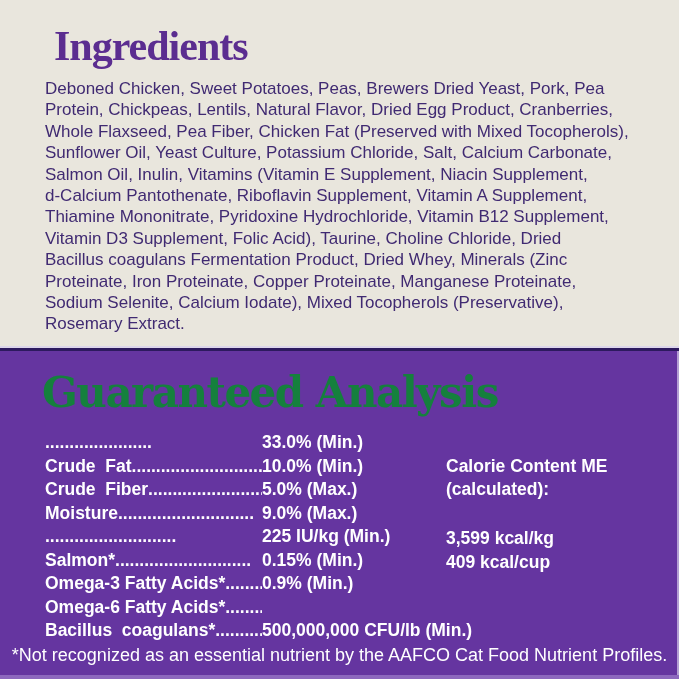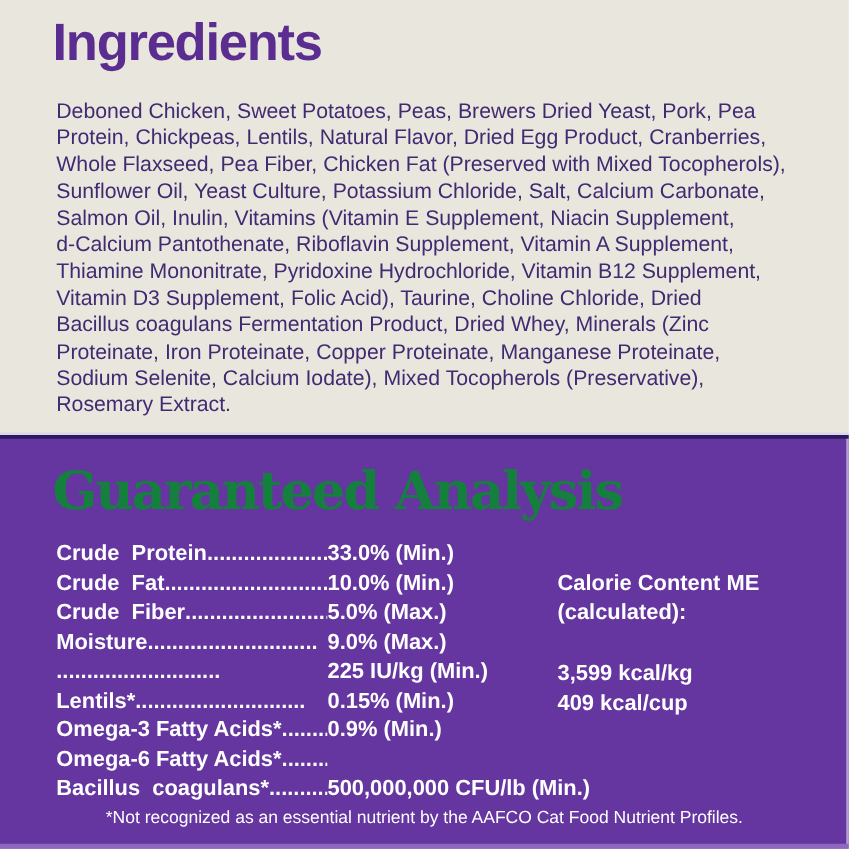--- a/index.html
+++ b/index.html
@@ -10,22 +10,22 @@
     background: #e9e6dd;
     overflow: hidden;
     font-family: "Liberation Sans", sans-serif;
   }
 
   
   .ingredients-title {
     position: absolute;
     left: 42px;
     top: 10px;
-    margin: 0;
-    font-family: Liberation Sans, sans-serif;
+    margin: 12px;
+    font-family: Liberation Serif, serif;
     font-weight: 700;
     font-size: 42px;
     letter-spacing: -1px;
     color: #5b2d90;
   }
   .ingredients-text {
     position: absolute;
     left: 45px;
     top: 78px;
     width: 632px;
@@ -117,21 +117,21 @@
     white-space: pre-line;
   }
   .calorie-values { margin-top: 2px; }
 
   .footnote {
     position: absolute;
     left: 0;
     top: 645px;
     width: 100%;
     text-align: center;
-    font-size: 14px;
+    font-size: 18px;
     color: #ffffff;
   }
 </style>
 </head>
 <body>
 
 <div class="page">
 
   <section>
     <h1 class="ingredients-title">Ingredients</h1>
@@ -153,21 +153,20 @@
   <section class="analysis-panel">
     <div class="right-edge-line"></div>
     <div class="bottom-strip"></div>
   </section>
 
   <h2 class="analysis-title">Guaranteed Analysis</h2>
 
   <div class="ga-rows">
     <div class="ga-row">
       <span class="ga-label-cell">
-          <span class="ga-name">Crude  Protein</span>
           <span class="ga-dots">......................</span>
         </span>
       <span class="ga-value">33.0% (Min.)</span>
     </div>
     <div class="ga-row">
       <span class="ga-label-cell">
           <span class="ga-name">Crude  Fat</span>
           <span class="ga-dots">............................</span>
         </span>
       <span class="ga-value">10.0% (Min.)</span>
@@ -187,21 +186,21 @@
       <span class="ga-value">9.0% (Max.)</span>
     </div>
     <div class="ga-row">
       <span class="ga-label-cell">
           <span class="ga-dots">...........................</span>
         </span>
       <span class="ga-value">225 IU/kg (Min.)</span>
     </div>
     <div class="ga-row">
       <span class="ga-label-cell">
-          <span class="ga-name">Lentils*</span>
+          <span class="ga-name">Salmon*</span>
           <span class="ga-dots">............................</span>
         </span>
       <span class="ga-value">0.15% (Min.)</span>
     </div>
     <div class="ga-row">
       <span class="ga-label-cell">
           <span class="ga-name">Omega-3 Fatty Acids*</span>
           <span class="ga-dots">.........</span>
         </span>
       <span class="ga-value">0.9% (Min.)</span>

